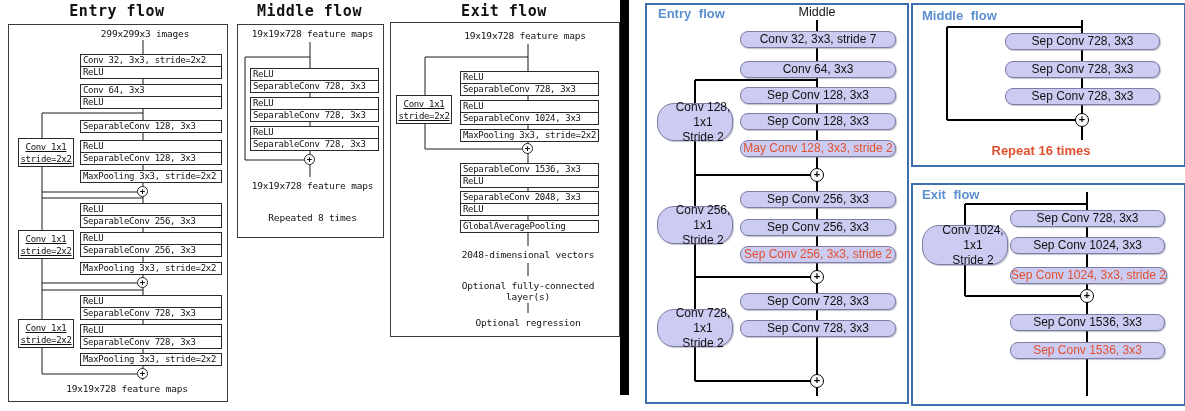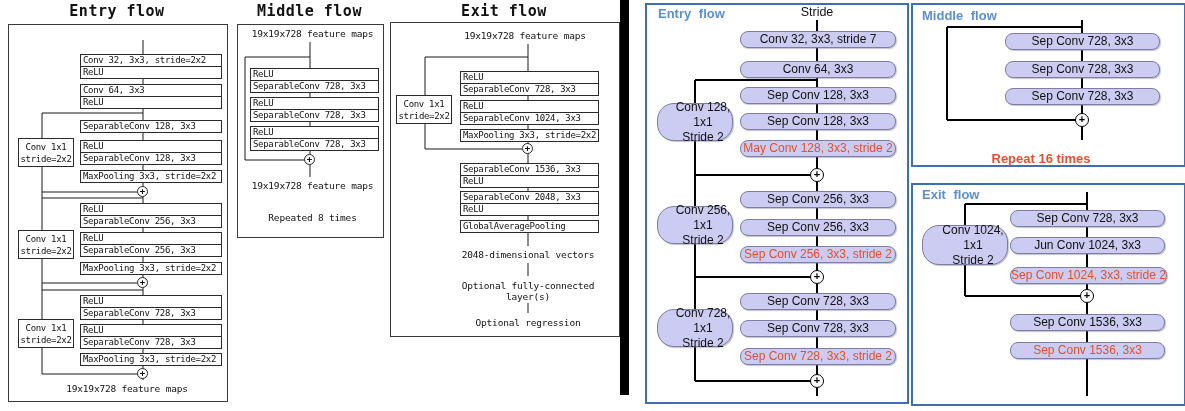--- a/index.html
+++ b/index.html
@@ -10,21 +10,21 @@
   .ltitle{position:absolute;z-index:3;text-align:center;
           font:600 15px/18px "DejaVu Sans Mono",monospace;color:#111;letter-spacing:.5px;}
   .ltext{position:absolute;z-index:3;text-align:center;white-space:pre-line;
          font:9.5px/11px "DejaVu Sans Mono",monospace;color:#111;letter-spacing:-.2px;}
   .lbox{position:absolute;z-index:3;background:#fff;border:1px solid #2a2a2a;}
   .lrow{height:11px;padding:0 2px;white-space:nowrap;overflow:visible;
         font:9px/11px "DejaVu Sans Mono",monospace;color:#111;letter-spacing:-.3px;}
   .lrow + .lrow{border-top:1px solid #2a2a2a;}
   .lskip{position:absolute;z-index:3;background:#fff;border:1px solid #2a2a2a;
          display:flex;align-items:center;justify-content:center;text-align:center;
-         white-space:pre-line;font:9px/12px "DejaVu Sans Mono",monospace;color:#111;letter-spacing:-.3px;}
+         white-space:pre-line;font:9px/12px "DejaVu Sans Mono",monospace;color:#111;letter-spacing:-.3px;text-decoration:underline;}
   .lplus{position:absolute;z-index:3;width:11px;height:11px;box-sizing:border-box;
          border:1px solid #2a2a2a;border-radius:50%;background:#fff;
          font:bold 9px/9px "DejaVu Sans Mono",monospace;text-align:center;color:#111;}
   
   #divider{position:absolute;background:#000;z-index:4;}
   
   .rpanel{position:absolute;border:2px solid #3f6fae;background:#fff;z-index:1;}
   .rtitle{position:absolute;z-index:3;color:#5b8fd0;
           font:bold 13px/16px "Liberation Sans",sans-serif;word-spacing:4px;}
   .rtext{position:absolute;z-index:3;text-align:center;color:#111;
@@ -36,21 +36,21 @@
   .rbox.red{color:#e1502e;}
   .rskip{position:absolute;z-index:3;box-sizing:border-box;background:#ccccf2;
          border:1px solid #7d7da6;border-radius:17px;
          display:flex;align-items:center;justify-content:center;text-align:center;
          white-space:pre-line;font:12px/15px "Liberation Sans",sans-serif;color:#111;
          box-shadow:1px 1px 1px rgba(120,120,150,.45);padding-left:16px;}
   .rplus{position:absolute;z-index:3;width:14px;height:14px;box-sizing:border-box;
          border:1.6px solid #000;border-radius:50%;background:#fff;
          font:bold 11px/11px "Liberation Sans",sans-serif;text-align:center;color:#000;}
   .rnote{position:absolute;z-index:3;text-align:center;color:#e1502e;
-         font:bold 13px/15px "Liberation Sans",sans-serif;margin-top:8px;}
+         font:bold 13px/15px "Liberation Sans",sans-serif;}
   #wires{position:absolute;left:0;top:0;z-index:2;pointer-events:none;}
 </style>
 </head>
 <body>
 
 <div id="stage">
 
   <div class="lpanel" style="left:8px;top:24px;width:218px;height:376px"></div>
   <div class="lpanel" style="left:237px;top:24px;width:145px;height:212px"></div>
   <div class="lpanel" style="left:390px;top:22px;width:228px;height:313px"></div>
@@ -91,20 +91,21 @@
       <line x1="947" y1="27" x2="1082" y2="27"></line>
       <line x1="947" y1="120" x2="1082" y2="120"></line>
       <line x1="1087" y1="192" x2="1087" y2="396"></line>
       <line x1="965" y1="204" x2="965" y2="296"></line>
       <line x1="965" y1="204" x2="1087" y2="204"></line>
       <line x1="965" y1="296" x2="1087" y2="296"></line>
     </g>
   </svg>
 
   <div class="ltitle" style="left:8px;top:2px;width:218px">Entry flow</div>
+  <div class="ltext" style="left:45px;top:28px;width:200px">299x299x3 images</div>
 
   <div class="lbox" style="left:80px;top:54px;width:140px">
     <div class="lrow">Conv 32, 3x3, stride=2x2</div>
     <div class="lrow">ReLU</div>
   </div>
   <div class="lbox" style="left:80px;top:84px;width:140px">
     <div class="lrow">Conv 64, 3x3</div>
     <div class="lrow">ReLU</div>
   </div>
   <div class="lbox" style="left:80px;top:120px;width:140px">
@@ -198,52 +199,51 @@
     <div class="lrow">GlobalAveragePooling</div>
   </div>
   <div class="ltext" style="left:413px;top:249px;width:230px">2048-dimensional vectors</div>
   <div class="ltext" style="left:413px;top:280px;width:230px">Optional fully-connected
 layer(s)</div>
   <div class="ltext" style="left:413px;top:317px;width:230px">Optional regression</div>
 
   <div id="divider" style="left:620px;top:0;width:9px;height:395px"></div>
 
   <div class="rtitle" style="left:658px;top:6px">Entry flow</div>
-  <div class="rtext" style="left:767px;top:5px;width:100px">Stride</div>
+  <div class="rtext" style="left:767px;top:5px;width:100px">Middle</div>
   <div class="rbox" style="left:740px;top:31px;width:156px">Conv 32, 3x3, stride 7</div>
   <div class="rbox" style="left:740px;top:61px;width:156px">Conv 64, 3x3</div>
   <div class="rbox" style="left:740px;top:87px;width:156px">Sep Conv 128, 3x3</div>
   <div class="rbox" style="left:740px;top:113px;width:156px">Sep Conv 128, 3x3</div>
   <div class="rbox red" style="left:740px;top:140px;width:156px">May Conv 128, 3x3, stride 2</div>
   <div class="rskip" style="left:657px;top:103px;width:76px;height:38px">Conv 128, 1x1
 Stride 2</div>
   <div class="rplus" style="left:810px;top:168px">+</div>
   <div class="rbox" style="left:740px;top:191px;width:156px">Sep Conv 256, 3x3</div>
   <div class="rbox" style="left:740px;top:219px;width:156px">Sep Conv 256, 3x3</div>
   <div class="rbox red" style="left:740px;top:246px;width:156px">Sep Conv 256, 3x3, stride 2</div>
   <div class="rskip" style="left:657px;top:206px;width:76px;height:38px">Conv 256, 1x1
 Stride 2</div>
   <div class="rplus" style="left:810px;top:270px">+</div>
   <div class="rbox" style="left:740px;top:293px;width:156px">Sep Conv 728, 3x3</div>
   <div class="rbox" style="left:740px;top:320px;width:156px">Sep Conv 728, 3x3</div>
-  <div class="rbox red" style="left:740px;top:348px;width:156px">Sep Conv 728, 3x3, stride 2</div>
   <div class="rskip" style="left:657px;top:309px;width:76px;height:38px">Conv 728, 1x1
 Stride 2</div>
   <div class="rplus" style="left:810px;top:374px">+</div>
 
   <div class="rtitle" style="left:922px;top:8px">Middle flow</div>
   <div class="rbox" style="left:1005px;top:33px;width:155px">Sep Conv 728, 3x3</div>
   <div class="rbox" style="left:1005px;top:61px;width:155px">Sep Conv 728, 3x3</div>
   <div class="rbox" style="left:1005px;top:88px;width:155px">Sep Conv 728, 3x3</div>
   <div class="rplus" style="left:1075px;top:113px">+</div>
   <div class="rnote" style="left:961px;top:143px;width:160px">Repeat 16 times</div>
 
   <div class="rtitle" style="left:922px;top:187px">Exit flow</div>
   <div class="rbox" style="left:1010px;top:210px;width:155px">Sep Conv 728, 3x3</div>
-  <div class="rbox" style="left:1010px;top:237px;width:155px">Jun Conv 1024, 3x3</div>
+  <div class="rbox" style="left:1010px;top:237px;width:155px">Sep Conv 1024, 3x3</div>
   <div class="rbox red" style="left:1010px;top:267px;width:157px">Sep Conv 1024, 3x3, stride 2</div>
   <div class="rskip" style="left:922px;top:225px;width:86px;height:40px">Conv 1024, 1x1
 Stride 2</div>
   <div class="rplus" style="left:1080px;top:289px">+</div>
   <div class="rbox" style="left:1010px;top:314px;width:155px">Sep Conv 1536, 3x3</div>
   <div class="rbox red" style="left:1010px;top:342px;width:155px">Sep Conv 1536, 3x3</div>
 
 </div>
 
 </body></html>

